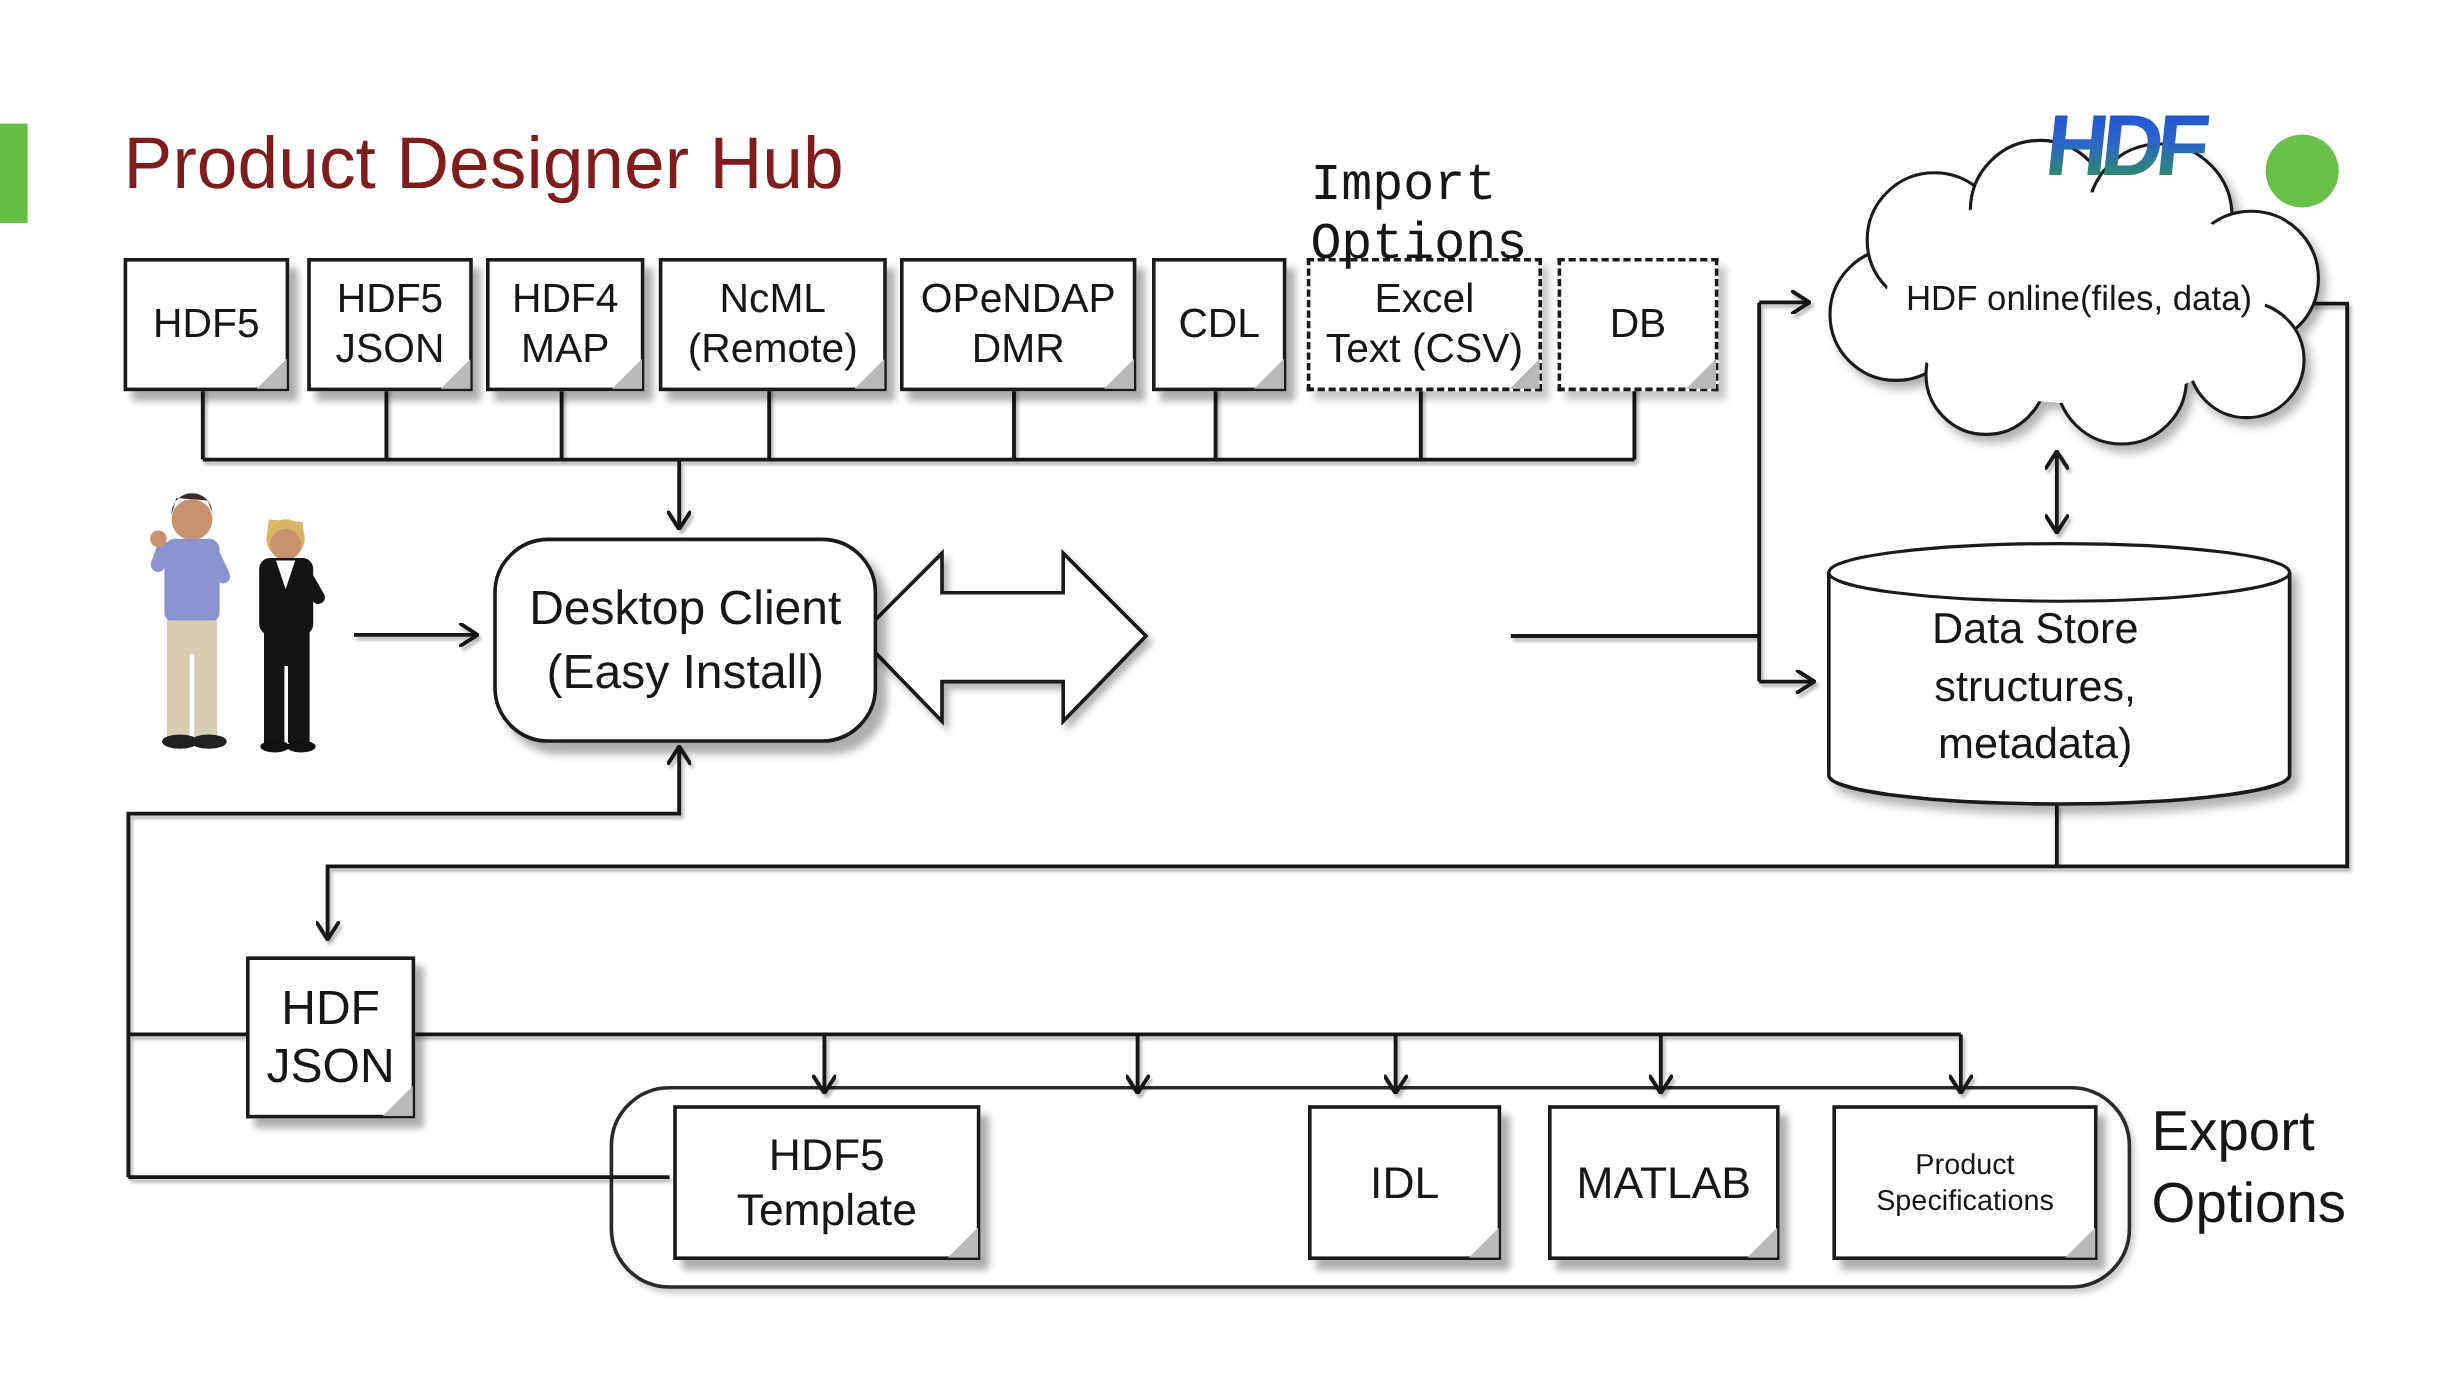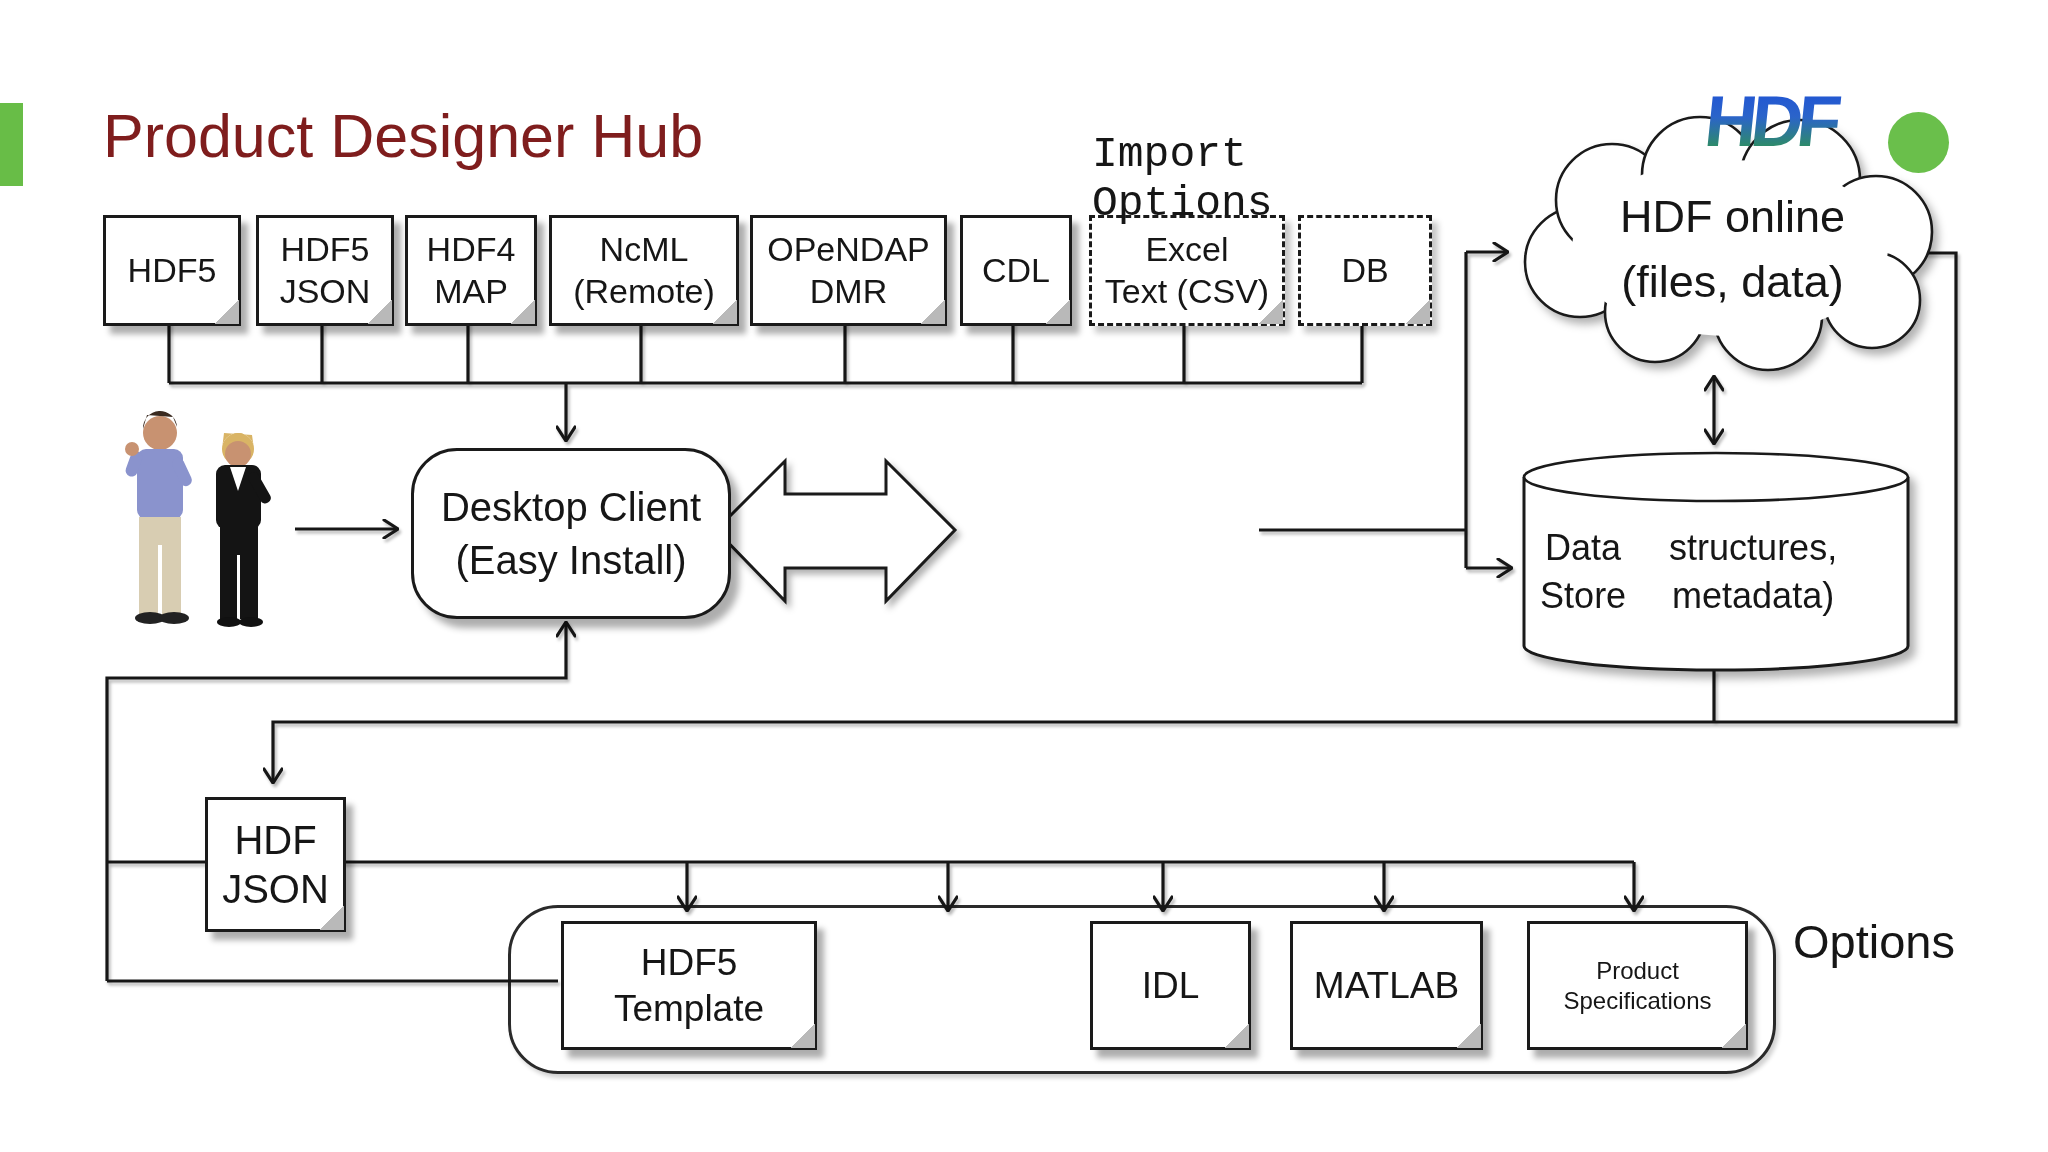--- a/index.html
+++ b/index.html
@@ -35,24 +35,24 @@
   #green-dot { position:absolute; left:1888px; top:112px; width:61px; height:61px; border-radius:50%; background:#6abf4b; z-index:4; }
   #export-container {
     position:absolute; left:508px; top:905px; width:1262px; height:163px;
     border:3px solid #2a2a2a; border-radius:50px; background:#ffffff;
     box-shadow:3px 4px 4px rgba(0,0,0,0.18); z-index:1;
   }
   #import-heading { position:absolute; left:1092px; top:152px; width:340px; height:54px; font-size:43px; z-index:4;
     display:flex; align-items:center; justify-content:center;font-family:Liberation Mono, monospace; }
   #export-heading { position:absolute; left:1793px; top:912px; width:240px; height:130px; font-size:47px;
     line-height:1.28; z-index:4; }
-  #cloud-label { position:absolute; left:1565px; top:183px; width:335px; height:132px; font-size:45px; line-height:1.45;
+  #cloud-label { position:absolute; left:1565px; top:183px; width:335px; height:132px; font-size:29px; line-height:1.45;
+    display:flex; flex-direction:row; justify-content:center; align-items:center; text-align:center; z-index:3; }
+  #datastore-label { position:absolute; left:1526px; top:496px; width:340px; height:152px; font-size:36px; line-height:1.33;
     display:flex; flex-direction:column; justify-content:center; align-items:center; text-align:center; z-index:3; }
-  #datastore-label { position:absolute; left:1526px; top:496px; width:340px; height:152px; font-size:36px; line-height:1.33;
-    display:flex; flex-direction:row; justify-content:center; align-items:center; text-align:center; z-index:3; }
   svg.layer { position:absolute; left:0; top:0; z-index:2; }
 </style>
 </head>
 <body>
 
 <div id="stage">
 
   <div id="green-bar"></div>
   <div id="title">Product Designer Hub</div>
   <div id="green-dot"></div>
@@ -218,16 +218,17 @@
   <div class="doc" style="left:1290px;top:921px;width:187px;height:123px;font-size:37px">
     <div>MATLAB</div>
     <div></div>
   </div>
   <div class="doc" style="left:1527px;top:921px;width:215px;height:123px;font-size:24px">
     <div>Product</div>
     <div>Specifications</div>
   </div>
 
   <div id="export-heading">
+    <div>Export</div>
     <div>Options</div>
   </div>
 
 </div>
 
 </body></html>

